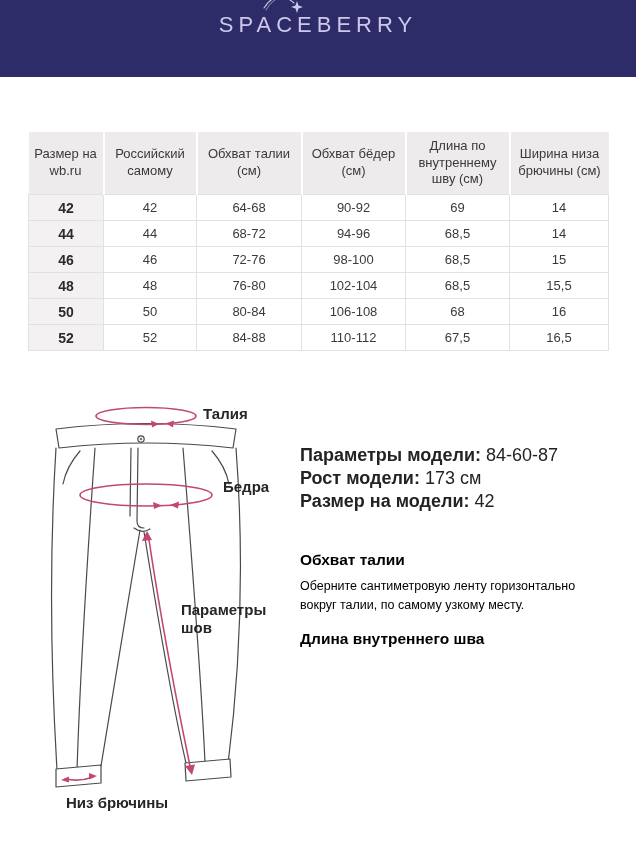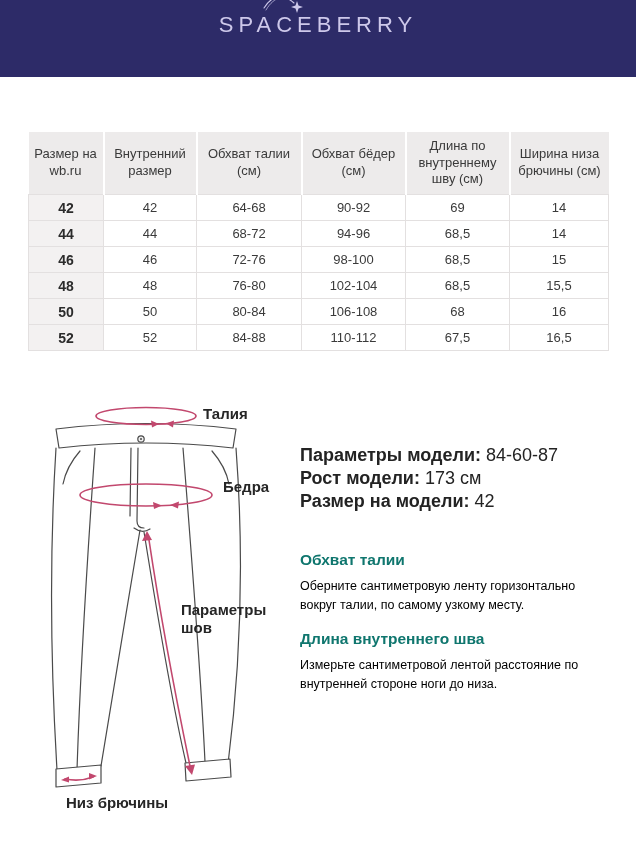--- a/index.html
+++ b/index.html
@@ -49,21 +49,21 @@
   .lbl-hips{left:193px;top:90px;}
   .lbl-inseam{left:151px;top:213px;width:110px;}
   .lbl-hem{left:36px;top:406px;}
   
   .info-col{position:absolute;left:300px;top:444px;width:312px;}
   .model-line{font-size:18px;line-height:23px;color:#232323;}
   .model-line .b{font-weight:700;}
   .model-info{margin-bottom:38px;}
   .guide{margin-top:14px;}
   .guide:first-of-type{margin-top:0;}
-  .guide h3{margin:0 0 8px 0;font-size:15.5px;font-weight:700;color:#0f766e;}
+  .guide h3{margin:0 0 8px 0;font-size:15.5px;font-weight:700;color:#000000;}
   .guide p{margin:0;font-size:12.5px;line-height:1.55;color:#000000;}
 </style>
 </head>
 <body>
 
 <div class="page">
 
   <header class="band">
     <div class="logo">
       <svg class="comet" viewBox="0 0 50 28">
@@ -82,21 +82,21 @@
       <col style="width:75px">
         <col style="width:93px">
         <col style="width:105px">
       <col style="width:104px">
         <col style="width:104px">
         <col style="width:99px">
     </colgroup>
     <thead>
       <tr>
         <th>Размер на wb.ru</th>
-        <th>Внутренний размер</th>
+        <th>Российский самому</th>
         <th>Обхват талии (см)</th>
         <th>Обхват бёдер (см)</th>
         <th>Длина по внутреннему шву (см)</th>
         <th>Ширина низа брючины (см)</th>
       </tr>
     </thead>
     <tbody id="size-tbody">
         <tr>
       <th>42</th>
       <td>42</td>
@@ -219,17 +219,16 @@
     </div>
 
     <section class="guide">
       <h3>Обхват талии</h3>
       <p>Оберните сантиметровую ленту горизонтально вокруг талии, по самому узкому месту.</p>
     </section>
 
 
     <section class="guide">
       <h3>Длина внутреннего шва</h3>
-      <p>Измерьте сантиметровой лентой расстояние по внутренней стороне ноги до низа.</p>
     </section>
   </div>
 
 </div>
 
 </body></html>

